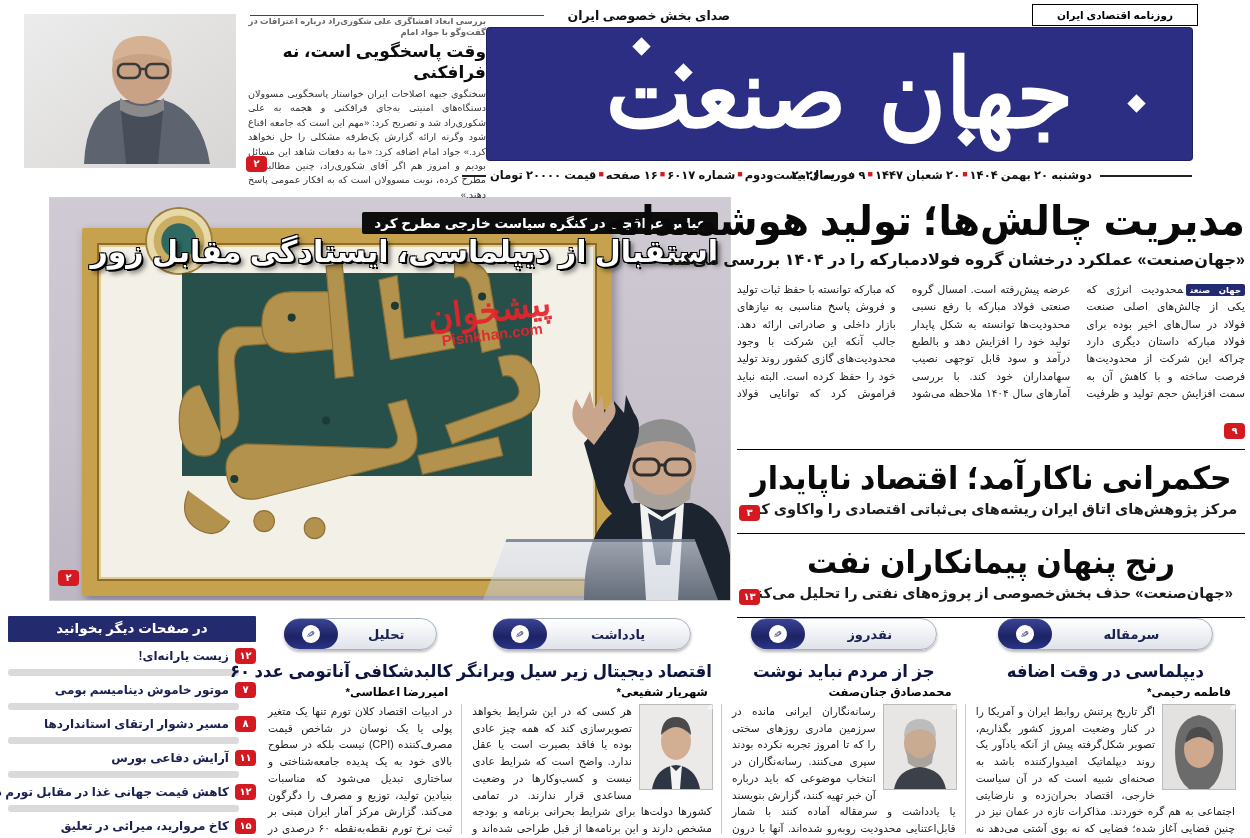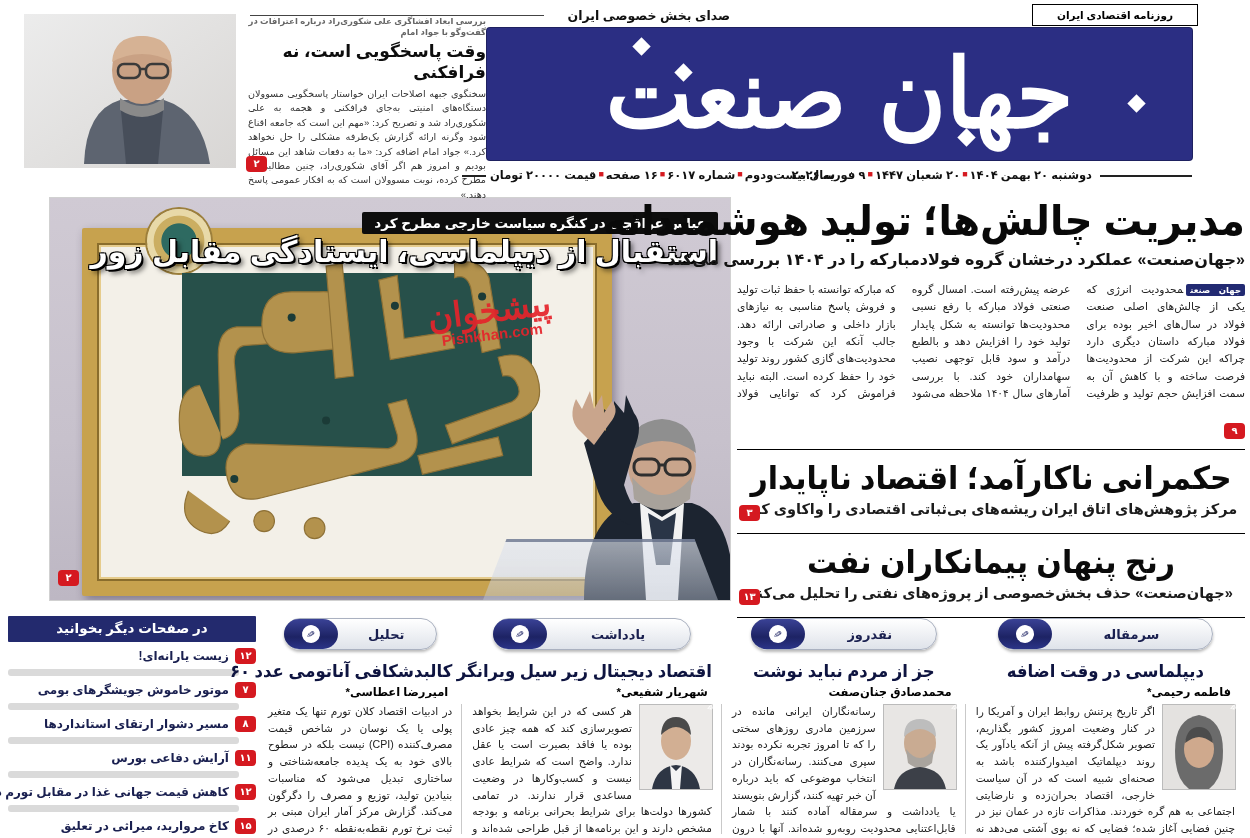--- a/index.html
+++ b/index.html
@@ -227,21 +227,21 @@
 
 <div class="abs sidebar">
   <div class="sb-head">در صفحات دیگر بخوانید</div>
   <div class="sb-item">
     <span class="badge">۱۲</span>
     <span class="sb-title">زیست یارانه‌ای!</span>
   </div>
     <div class="sb-sep"></div>
   <div class="sb-item">
     <span class="badge">۷</span>
-    <span class="sb-title">موتور خاموش جویشگرهای بومی</span>
+    <span class="sb-title">موتور خاموش دینامیسم بومی</span>
   </div>
     <div class="sb-sep"></div>
   <div class="sb-item">
     <span class="badge">۸</span>
     <span class="sb-title">مسیر دشوار ارتقای استانداردها</span>
   </div>
     <div class="sb-sep"></div>
   <div class="sb-item">
     <span class="badge">۱۱</span>
     <span class="sb-title">آرایش دفاعی بورس</span>

